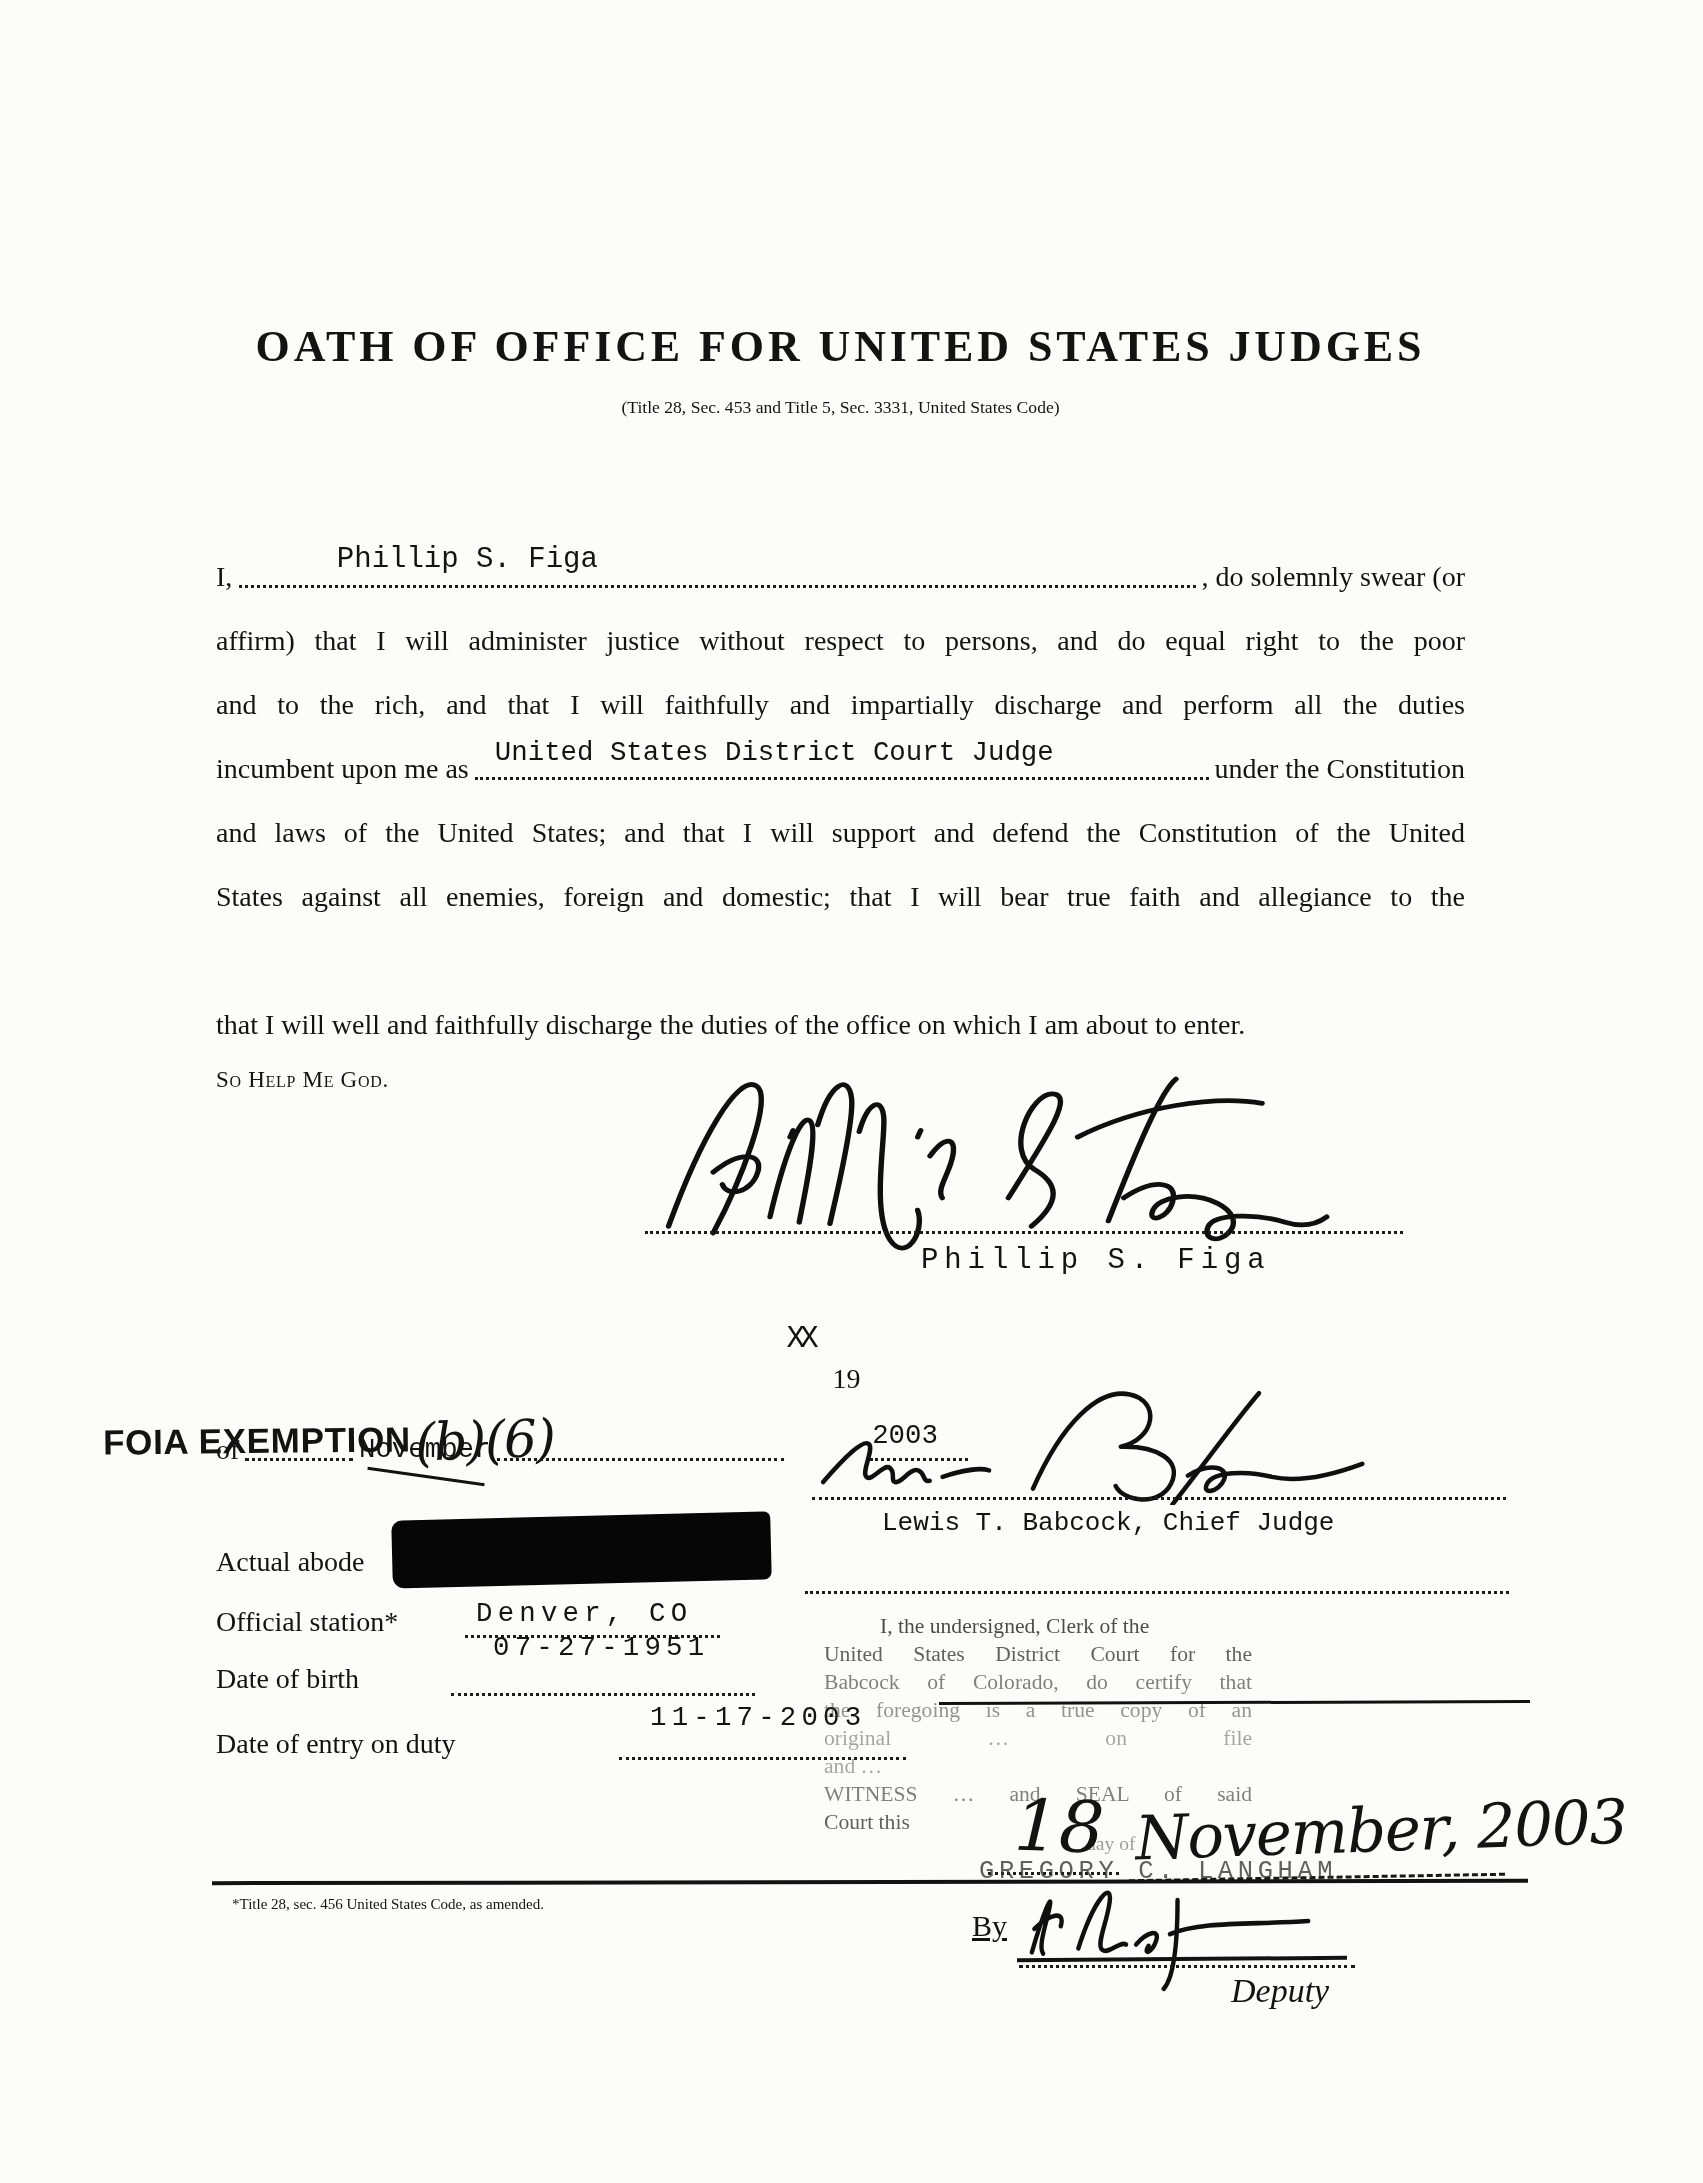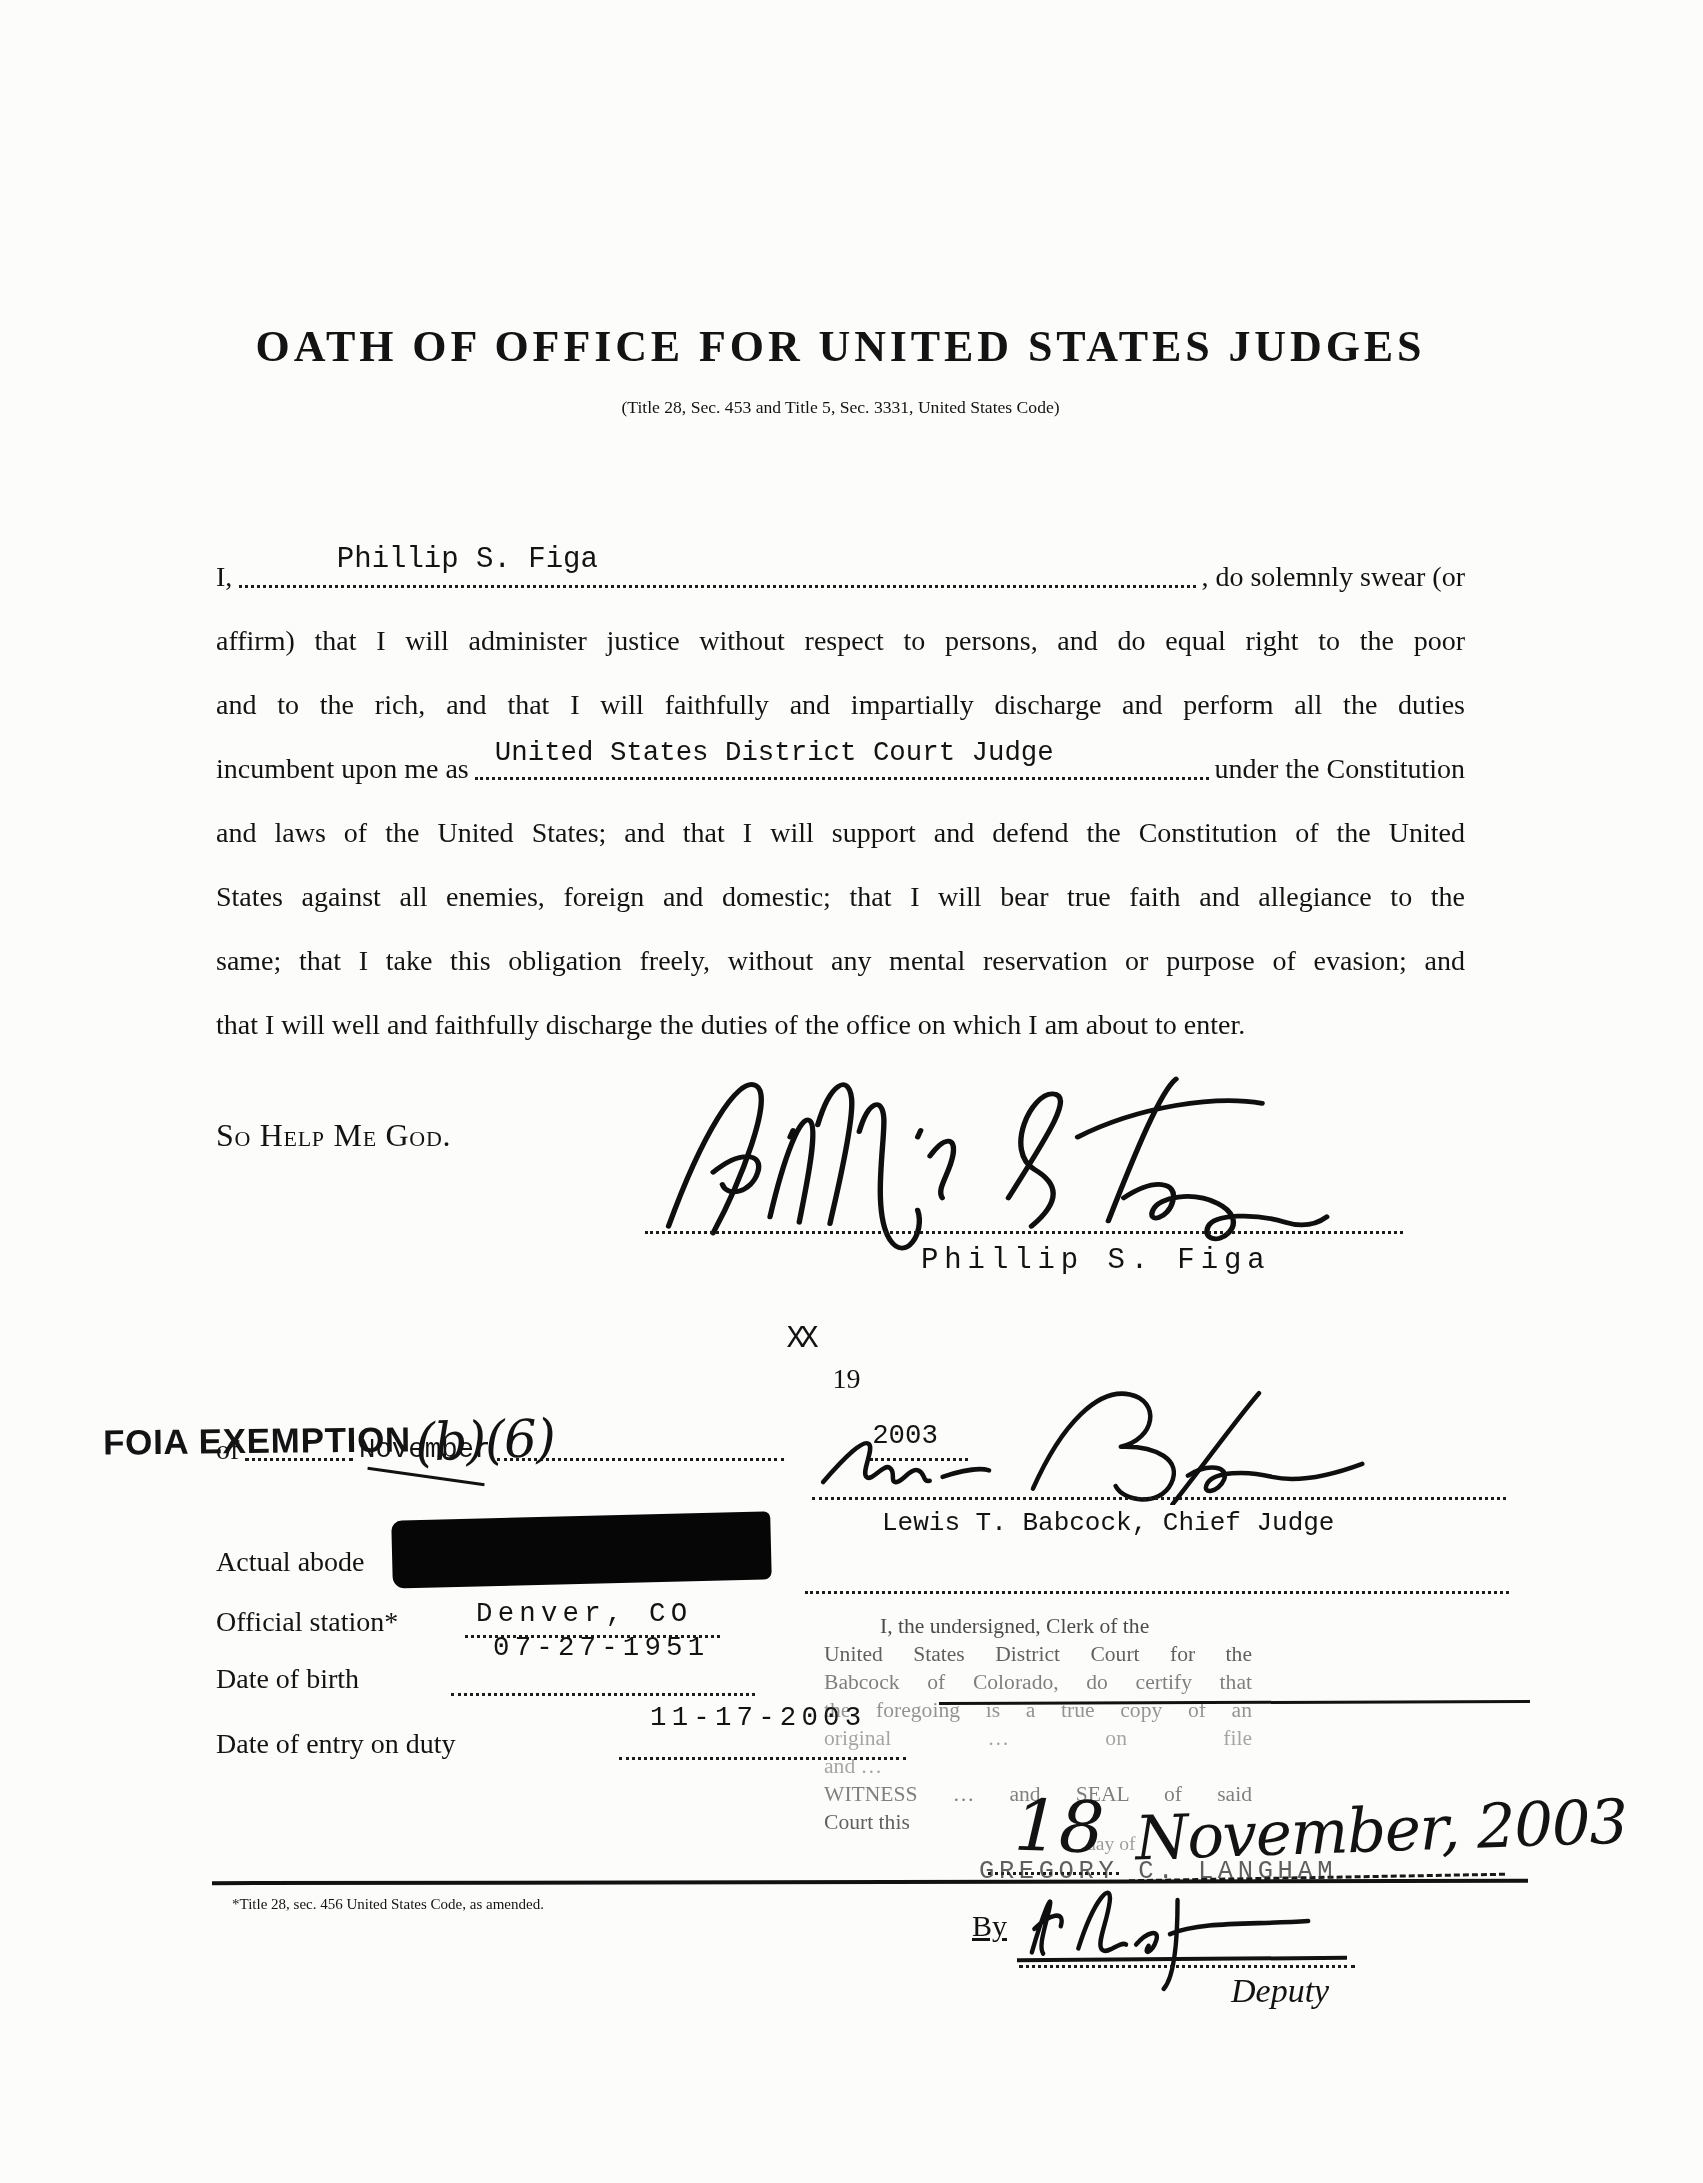--- a/index.html
+++ b/index.html
@@ -12,21 +12,21 @@
   .row > span{white-space:pre;}
   .just{display:block;text-align:justify;text-align-last:justify;word-spacing:1.3px;}
   .plain{display:block;}
   .leader{border-bottom:3.3px dotted #1c1c1c;position:relative;}
   .grow{flex:1 1 auto;margin:0 5.2px 5.9px 6.5px;height:5.2px;}
   .lfix{flex:0 0 auto;margin:0 5.2px 5.9px 5.2px;height:5.2px;}
   .insert{position:absolute;bottom:6.5px;white-space:nowrap;}
   .mono{font-family:"Liberation Mono",monospace;}
   .m44{font-size:29px;}  .m42{font-size:27.4px;}  .m40{font-size:26px;}
   .onln{margin:0 1.3px;}
-  .sohelp{position:absolute;left:216px;top:1117px;font-size:32px;font-variant:small-caps;
+  .sohelp{position:absolute;left:216px;top:1067px;font-size:23px;font-variant:small-caps;
           letter-spacing:0.7px;}
   
   .sig-svg path{fill:none;stroke:#0f0f0f;stroke-width:7;stroke-linecap:round;stroke-linejoin:round;}
   .dotline{position:absolute;height:0;border-bottom:3.3px dotted #1c1c1c;}
   .dashline{position:absolute;height:0;border-bottom:3.3px dashed #181818;}
   .solidline{position:absolute;background:#121212;}
   .hand{font-style:italic;font-family:"DejaVu Serif",serif;white-space:nowrap;}
   
   .typed{position:absolute;font-family:"Liberation Mono",monospace;white-space:nowrap;}
   .label{position:absolute;font-size:28px;white-space:nowrap;}
@@ -72,21 +72,20 @@
   <div class="row just" style="top:687px">and to the rich, and that I will faithfully and impartially discharge and perform all the duties</div>
   <div class="row" style="top:751px">
     <span>incumbent upon me as</span>
     <span class="leader grow">
       <span class="insert mono m42" style="left:19.6px">United States District Court Judge</span>
     </span>
     <span>under the Constitution</span>
   </div>
   <div class="row just" style="top:815px">and laws of the United States; and that I will support and defend the Constitution of the United</div>
   <div class="row just" style="top:879px">States against all enemies, foreign and domestic; that I will bear true faith and allegiance to the</div>
-  <div class="row just" style="top:943px">same; that I take this obligation freely, without any mental reservation or purpose of evasion; and</div>
   <div class="row plain" style="top:1007px">that I will well and faithfully discharge the duties of the office on which I am about to enter.</div>
   <div class="sohelp">So Help Me God.</div>
 
   <div class="abs" style="left:647px;top:1056px;width:692px;height:196px;" aria-label="Phillip S. Figa">
     <svg class="sig-svg" width="692" height="196" viewBox="0 0 900 290" preserveAspectRatio="none">
       <path d="M28 252 C70 120, 118 28, 142 44 C166 60, 120 190, 86 262 M86 172 C120 140, 152 142, 144 172 C136 202, 104 210, 98 190"></path>
       <path d="M160 238 C178 150, 200 84, 212 96 C224 108, 204 210, 198 246 M222 102 C238 40, 262 26, 266 62 C270 98, 244 216, 238 248"></path>
       <path d="M276 112 C288 66, 306 60, 308 92 C310 124, 292 230, 316 272 C336 306, 362 262, 352 228 M368 148 C386 120, 402 118, 398 146 C394 174, 376 196, 384 210"></path>
       <path d="M470 210 C520 120, 556 58, 528 56 C500 54, 464 140, 504 168 C534 188, 540 214, 500 252"></path>
       <path d="M600 244 C636 140, 668 52, 688 34 M560 120 C640 74, 740 58, 800 70"></path>

